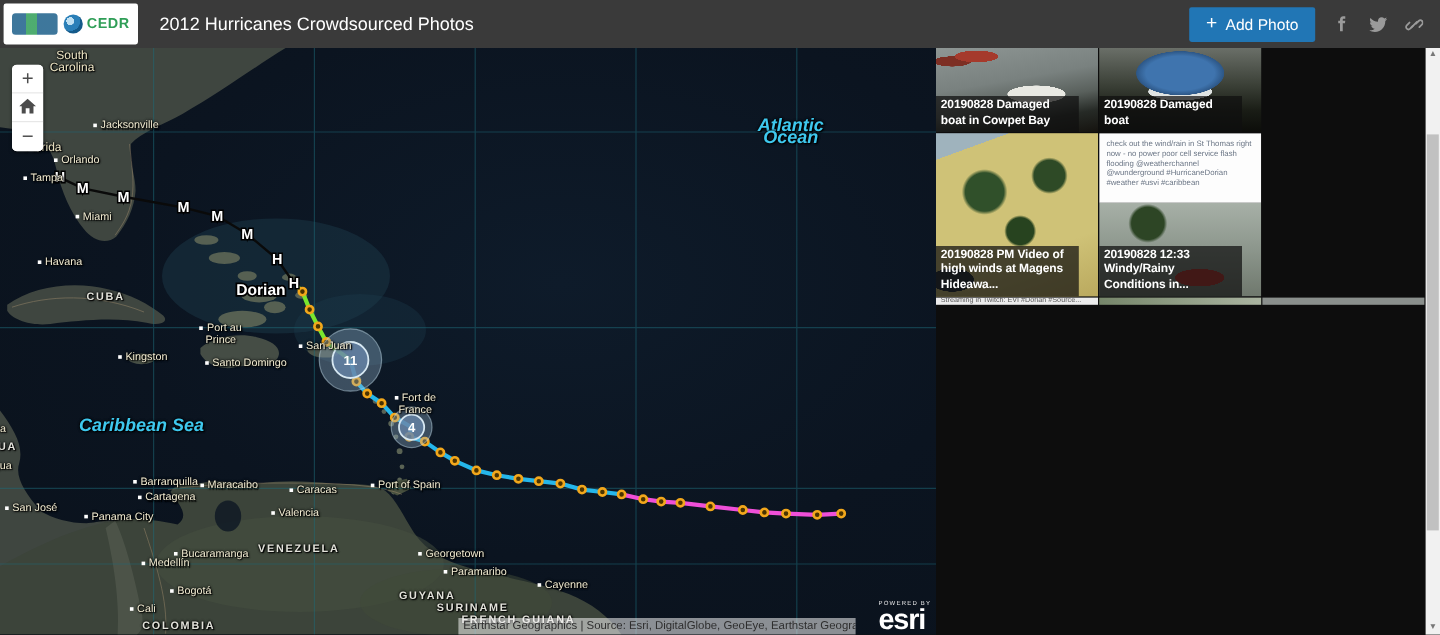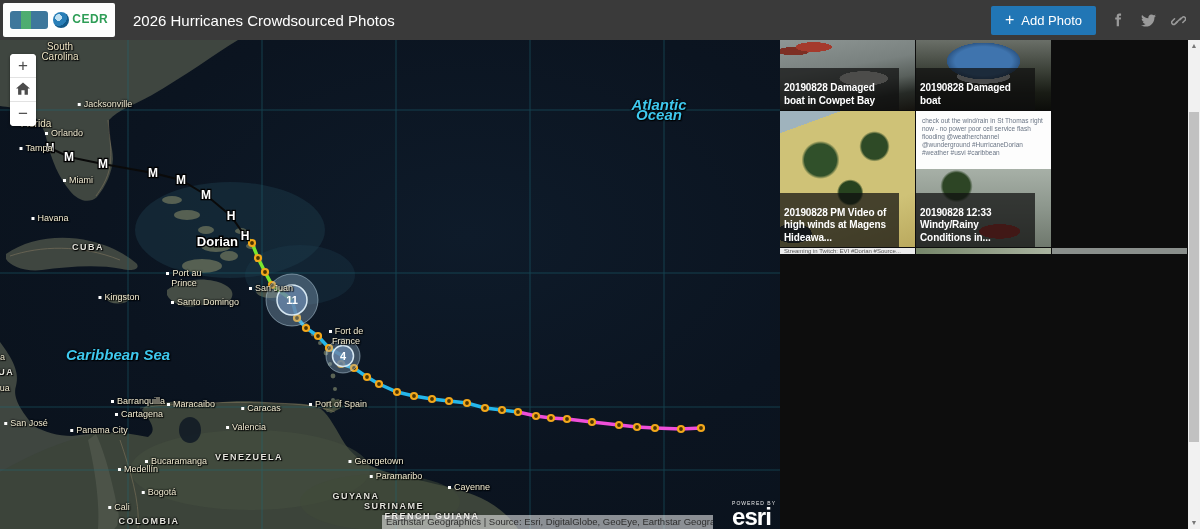--- a/index.html
+++ b/index.html
@@ -60,21 +60,21 @@
   .esri .esri-word { display:block; font-size:24px; font-weight:700; letter-spacing:-1px; line-height:22px; }
 
   
   .panel { position:relative; width:420px; height:489px; background:#0d0d0d; }
   .grid { position:absolute; left:0; top:0; width:408px; }
   .prow { display:flex; gap:1px; margin-bottom:1px; }
   .tile { position:relative; width:135px; height:136px; overflow:hidden; cursor:pointer; background:#222; }
   .prow.r1 .tile { height:70px; }
   .prow.r5 .tile { height:6px; }
   .cap { position:absolute; left:0; right:16px; bottom:0; background:rgba(15,15,15,.72);
-    color:#fff; font-size:10px; font-weight:700; line-height:12.5px; padding:14px 4px 3px;
+    color:#fff; font-size:10px; font-weight:700; line-height:12.5px; padding:2px 4px 3px;
     letter-spacing:-.1px;margin-top:24px; }
 
   .t1 { background:
     radial-gradient(ellipse 40px 12px at 62% 55%, #e9e9e3 0 60%, transparent 61%),
     radial-gradient(ellipse 30px 8px at 25% 10%, #a53a2c 0 60%, transparent 61%),
     radial-gradient(ellipse 26px 7px at 10% 16%, #7d2f24 0 60%, transparent 61%),
     linear-gradient(170deg,#8e9694 0%,#79817f 40%,#59605c 62%,#262a26 80%,#15130f 100%); }
   .t2 { background:
     repeating-linear-gradient(90deg, rgba(10,10,10,.5) 0 2px, transparent 2px 13px),
     linear-gradient(180deg,#3a332b 0%,#6e5c42 35%,#7d6747 55%,#35322a 80%,#1c1a16 100%); }
@@ -150,21 +150,21 @@
 <div class="app">
 
   <header>
     <div class="logo-box">
       <span class="logo-left"></span>
       <span class="logo-right">
         <span class="cedr-swirl"></span>
         <span class="cedr-text">CEDR</span>
       </span>
     </div>
-    <div class="app-title">2026 Hurricanes Crowdsourced Photos</div>
+    <div class="app-title">2012 Hurricanes Crowdsourced Photos</div>
     <div class="header-right">
       <button class="add-photo">
         <span class="plus">+</span>
         <span>Add Photo</span>
       </button>
       <span class="soc">
         <svg width="14" height="14" viewBox="0 0 16 16">
             <path fill="#9a9a9a" d="M9.5 3h2V.5h-2C7.6.5 6.5 1.8 6.5 3.7V5H4.8v2.4h1.7V15h2.6V7.4h2.1L11.5 5H9.1V3.9c0-.6.2-.9.4-.9z"></path>
           </svg>
       </span>

